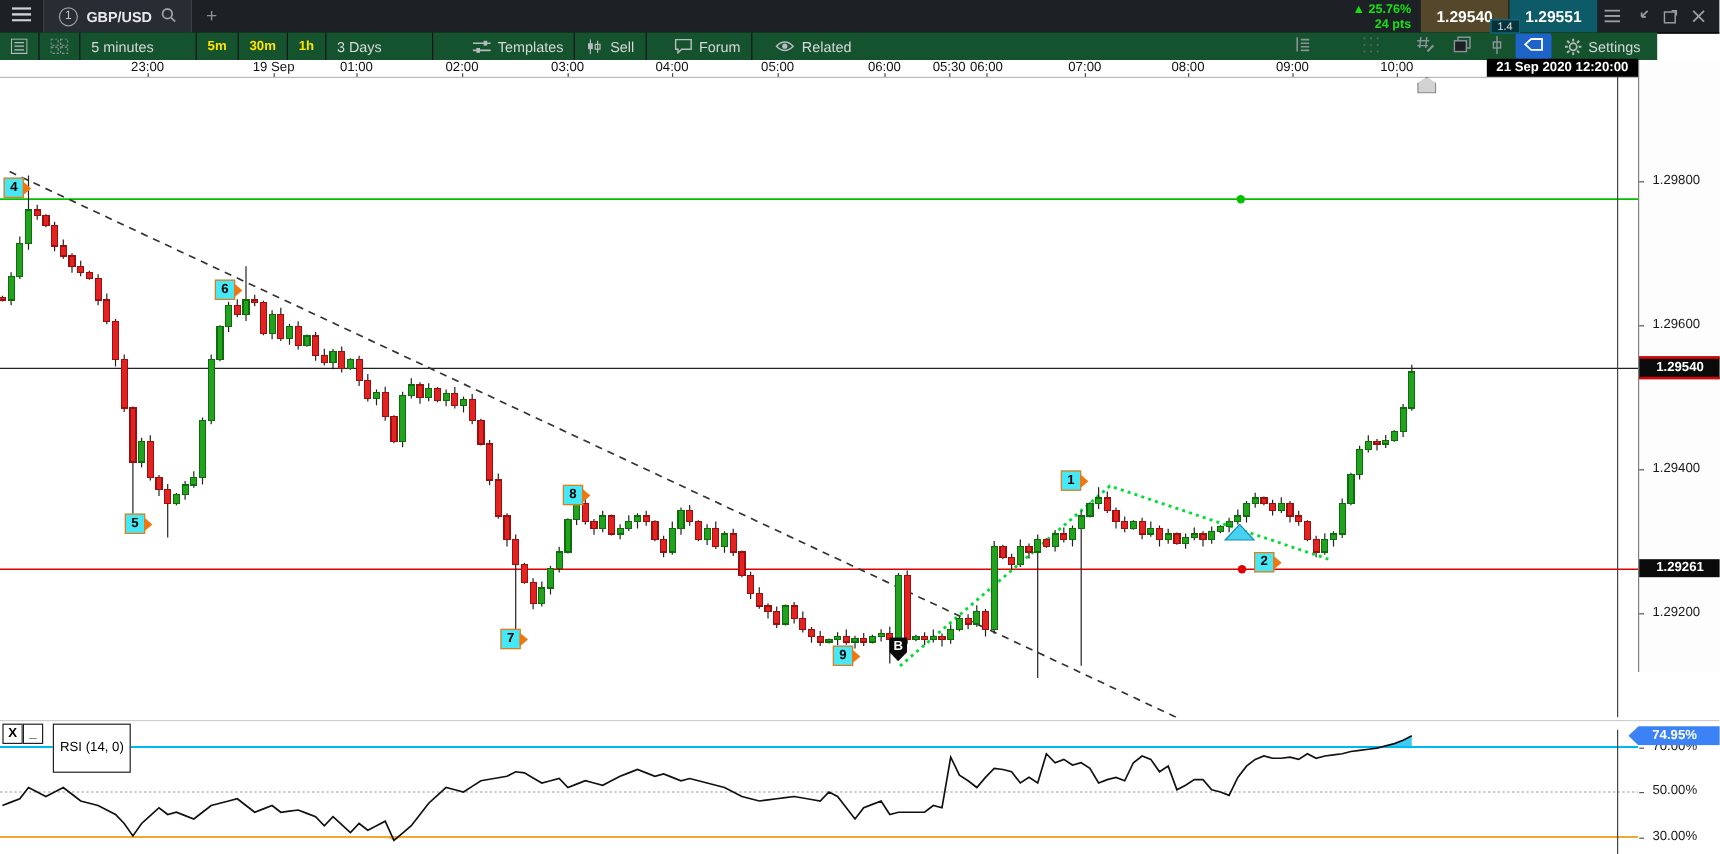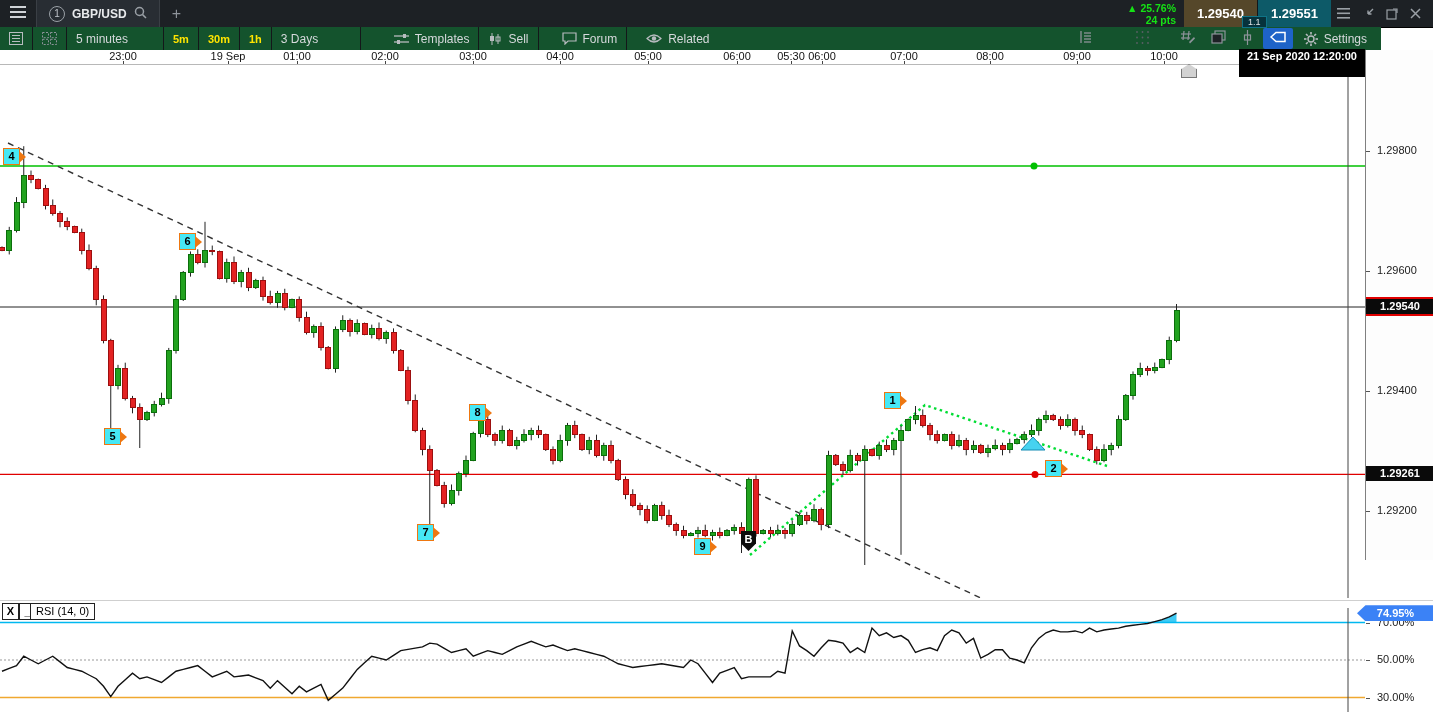--- a/index.html
+++ b/index.html
@@ -36,21 +36,21 @@
   .tool svg{display:block}
   .right-tools{display:flex;align-items:stretch;margin-left:auto}
   .icon-btn{display:flex;align-items:center;justify-content:center;padding:0 8px;cursor:pointer}
   .icon-btn.active{background:#1e63c8;margin:1px 2px;border-radius:2px;padding:0 7px}
 
   
   #chart-region{position:absolute;left:0;top:50px;width:1433px;height:662px;background:#fff}
   #time-axis{position:absolute;left:0;top:0;width:1365px;height:14px;border-bottom:1px solid #b8b8b8;background:#fff}
   .t-label{position:absolute;top:0;width:56px;margin-left:-28px;text-align:center;font-size:11px;color:#111}
   .t-tick{position:absolute;top:11px;width:1px;height:3px;background:#444}
-  #date-badge{position:absolute;right:68px;top:-1px;height:28px;line-height:15px;background:#000;color:#fff;
+  #date-badge{position:absolute;right:68px;top:-1px;height:15px;line-height:15px;background:#000;color:#fff;
               font-size:11px;padding:0 8px;font-weight:bold;z-index:6}
   #scroll-pent{position:absolute;left:1181px;top:14px;width:14px;height:12px;background:#d2d2d2;border:1px solid #777;
                clip-path:polygon(50% 0,100% 38%,100% 100%,0 100%,0 38%)}
   #main-chart{position:absolute;left:0;top:14px}
   #rsi-chart{position:absolute;left:0;top:558px}
   #panel-sep{position:absolute;left:0;top:550px;width:1433px;height:1px;background:#cfcfcf}
 
   
   #price-axis{position:absolute;left:1365px;top:0;width:68px;height:510px;background:#fdfdfd;border-left:1px solid #808080}
   .p-label{position:absolute;left:11px;font-size:11px;color:#1a1a1a}
@@ -67,21 +67,21 @@
   .cmark::after{content:"";position:absolute;left:15px;top:1.5px;border-left:7px solid #ee7711;
                 border-top:6px solid transparent;border-bottom:6px solid transparent}
   #marker-b{position:absolute;width:15px;height:20px;background:#0a0a0a;color:#fff;font-size:11px;font-weight:bold;
             line-height:16px;text-align:center;z-index:3;clip-path:polygon(0 0,100% 0,100% 62%,50% 100%,0 62%);cursor:pointer}
 
   
   .rsi-ctl{position:absolute;top:553px;height:15px;background:#fff;border:1px solid #222;color:#000;
            font-size:11px;line-height:14px;text-align:center;z-index:3;cursor:pointer}
   #rsi-close{left:2px;width:15px;font-weight:bold}
   #rsi-min{left:19px;width:15px;font-weight:bold}
-  #rsi-title{left:30px;padding:0 5px;cursor:default}
+  #rsi-title{left:44px;padding:12px 5px;cursor:default}
 </style>
 </head>
 <body>
 
 <div class="titlebar">
   <div class="tb-btn hamburger">
     <span>
       <svg width="16" height="12" viewBox="0 0 16 12">
           <g fill="#cfd3d7">
             <rect width="16" height="2"></rect>
@@ -105,21 +105,21 @@
   <div class="tb-spacer"></div>
   <div class="chg" style="color:#15e215">
     <span>▲ 25.76%</span>
     <span>24 pts</span>
   </div>
   <div class="price-box bid">
     <span>1.29540</span>
   </div>
   <div class="price-box ask">
     <span>1.29551</span>
-    <span class="spread">1.1</span>
+    <span class="spread">1.4</span>
   </div>
   <div class="win-icons">
     <span>
       <svg width="13" height="11" viewBox="0 0 13 11">
           <g fill="#9aa0a6">
             <rect width="13" height="1.6"></rect>
             <rect y="4.5" width="13" height="1.6"></rect>
             <rect y="9" width="13" height="1.6"></rect>
           </g>
         </svg>

